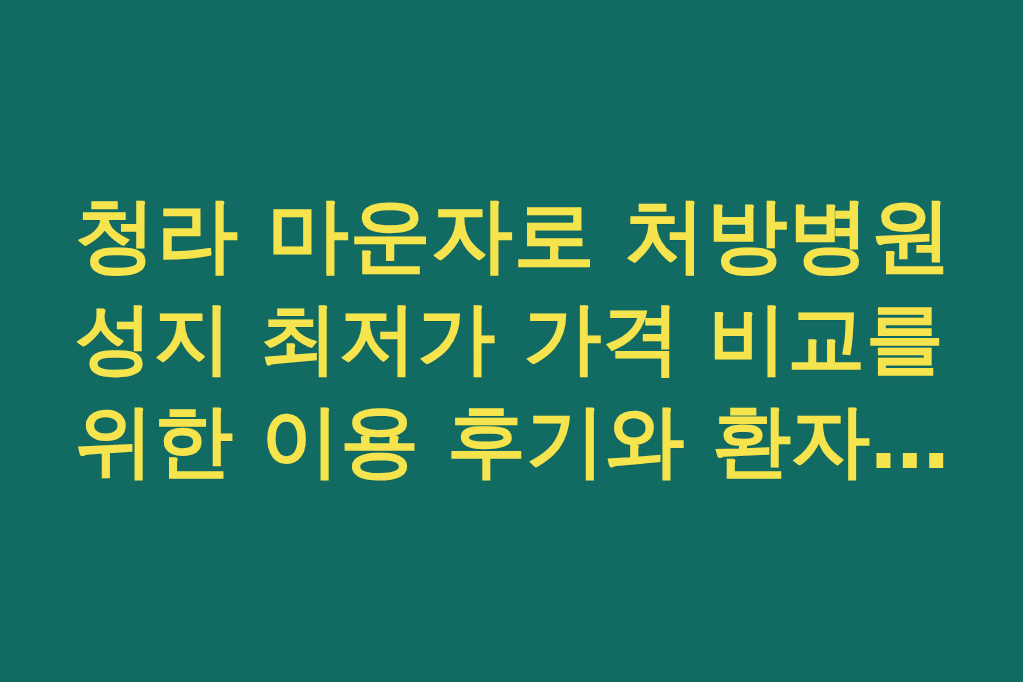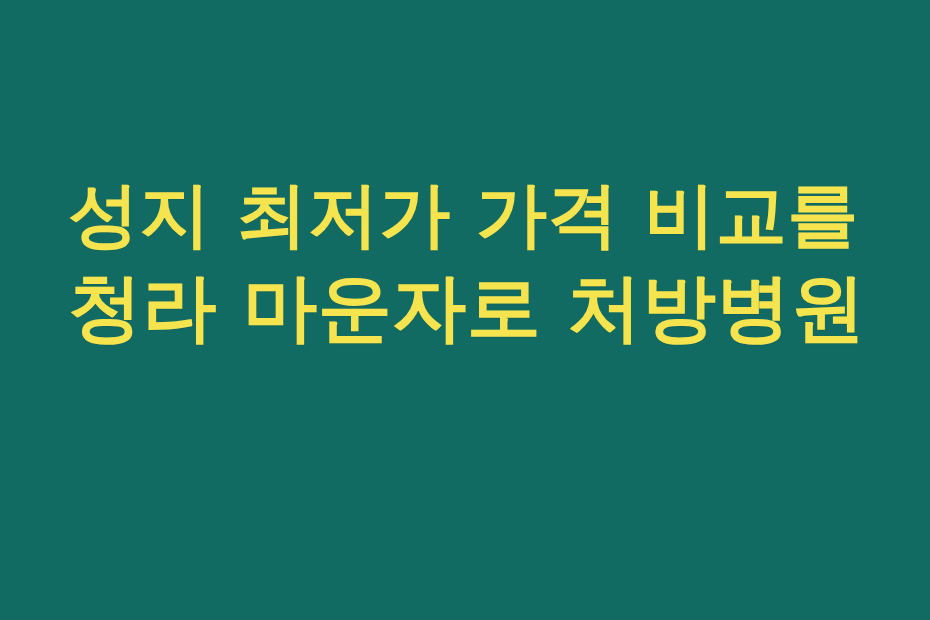--- a/index.html
+++ b/index.html
@@ -56,17 +56,18 @@
   }
 </style>
 </head>
 <body style="background: rgb(17, 107, 99);">
 
 <div id="stage" style="width: 930px; height: 620px; background: rgb(17, 107, 99);">
 
   <div class="bg-plate" style="background: rgb(17, 107, 99);"></div>
 
   <div class="title-block">
+    <span class="title-line line-1" style="color: rgb(245, 228, 78); font-size: 74px;">청라 마운자로 처방병원</span>
     <span class="title-line line-2" style="color: rgb(245, 228, 78); font-size: 71px;">성지 최저가 가격 비교를</span>
-    <span class="title-line line-1" style="color: rgb(245, 228, 78); font-size: 74px;">청라 마운자로 처방병원</span>
+    <span class="title-line line-3" style="color: rgb(245, 228, 78); font-size: 72px;">위한 이용 후기와 환자…</span>
   </div>
 
 </div>
 
 </body></html>

